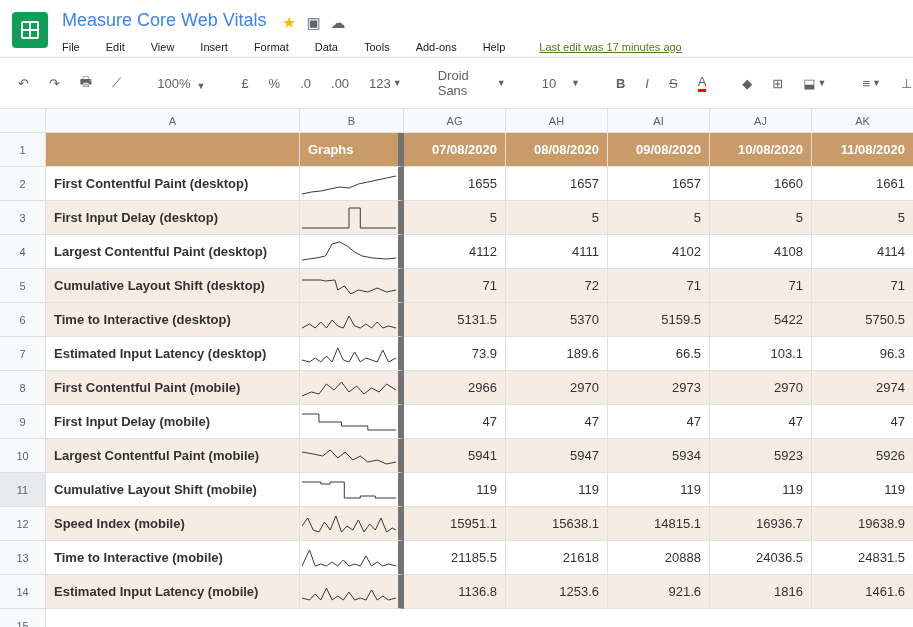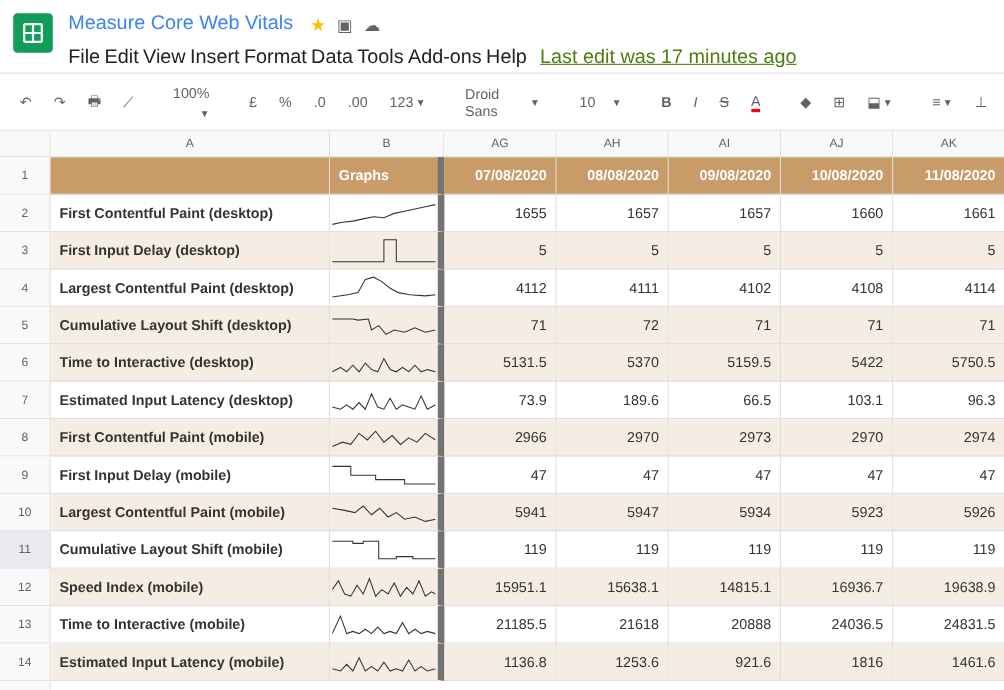--- a/index.html
+++ b/index.html
@@ -5,27 +5,27 @@
 * { box-sizing: border-box; margin: 0; padding: 0; }
 body { font-family: Arial, sans-serif; font-size: 13px; background: #fff; width: 913px; height: 627px; overflow: hidden; }
 .header { padding: 8px 12px 0 12px; display: flex; align-items: flex-start; gap: 10px; }
 .logo { width: 36px; height: 36px; background: #0f9d58; border-radius: 4px; display: flex; align-items: center; justify-content: center; margin-top: 4px; }
 .logo svg { width: 24px; height: 24px; }
 .title-area { flex: 1; }
 .doc-title { font-size: 18px; color: #3b82f6; padding: 2px 4px; display: inline-block; }
 .title-icons { display: inline-flex; align-items: center; gap: 10px; margin-left: 8px; vertical-align: middle; }
 .star { color: #fbbc04; font-size: 16px; }
 .mv-icon, .cloud-icon { color: #5f6368; font-size: 15px; }
-.menubar { display: flex; align-items: flex-start; gap: 4px; margin-top: 4px; padding: 4px 4px; font-size: 18px; color: #202124; }
+.menubar { display: flex; align-items: center; gap: 26px; margin-top: 4px; padding: 4px 4px; font-size: 11px; color: #202124; }
 .menubar span { cursor: pointer; }
 .last-edit { color: #4d7c0f; text-decoration: underline; margin-left: 8px; }
 .toolbar { border-top: 1px solid #e0e0e0; border-bottom: 1px solid #e0e0e0; padding: 6px 12px; display: flex; align-items: center; gap: 8px; color: #5f6368; font-size: 13px; }
 .tb-btn { padding: 4px 6px; cursor: pointer; display: inline-flex; align-items: center; gap: 2px; }
 .tb-sep { width: 1px; height: 20px; background: #e0e0e0; margin: 0 4px; }
-.zoom { display: inline-flex; align-items: flex-end; gap: 6px; flex-direction: column; }
+.zoom { display: inline-flex; align-items: flex-end; gap: 6px; }
 .dd-arrow { font-size: 9px; color: #5f6368; }
 .font-sel { display: inline-flex; align-items: center; gap: 28px; }
 .grid { display: flex; }
 .rowhead-col { width: 46px; flex-shrink: 0; }
 .rowhead { height: 34px; background: #f8f9fa; border-right: 1px solid #e0e0e0; border-bottom: 1px solid #e0e0e0; display: flex; align-items: center; justify-content: center; color: #5f6368; font-size: 11px; }
 .rowhead.colhdr { height: 24px; }
 .rowhead.sel { background: #e8eaed; }
 .data-area { flex: 1; }
 .col-headers { display: flex; height: 24px; }
 .colh { background: #f8f9fa; border-right: 1px solid #e0e0e0; border-bottom: 1px solid #e0e0e0; display: flex; align-items: center; justify-content: center; color: #5f6368; font-size: 11px; }

